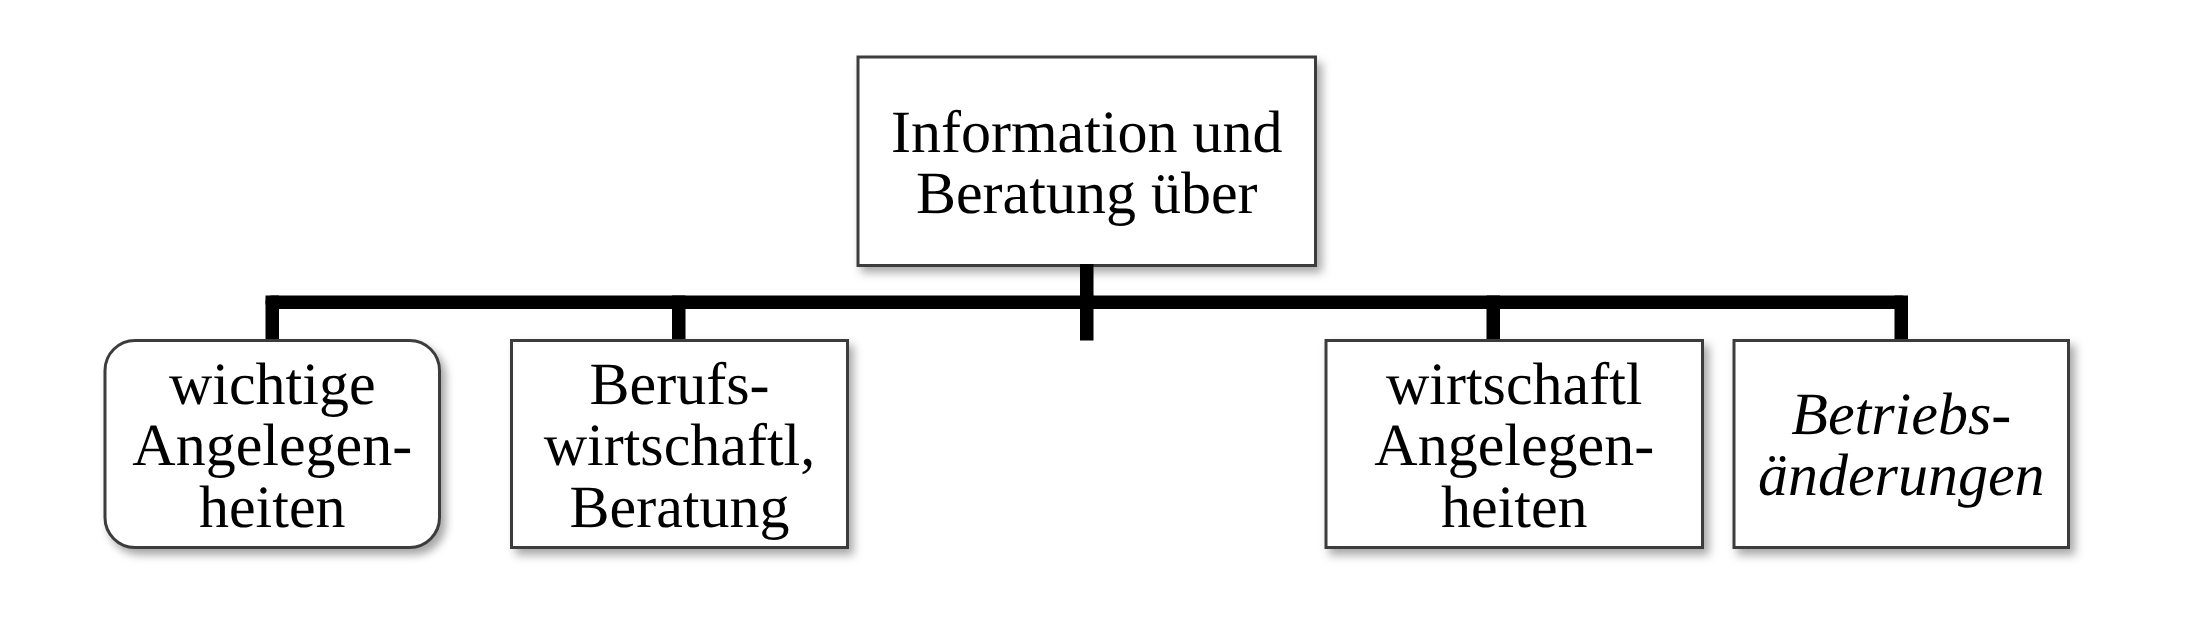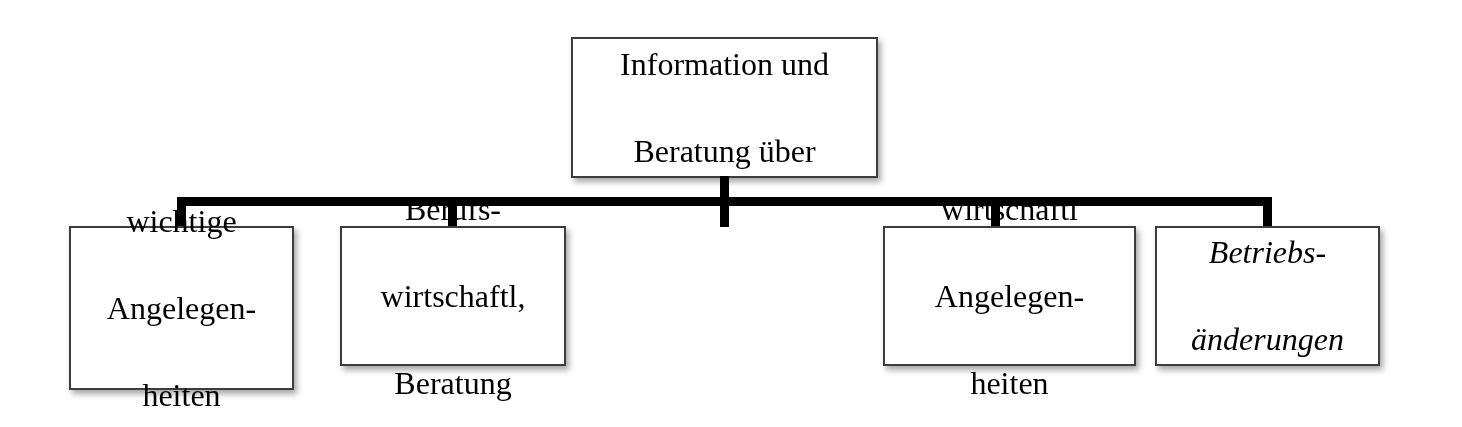--- a/index.html
+++ b/index.html
@@ -22,34 +22,33 @@
     position:absolute;
     background:var(--box-fill);
     border:2px solid var(--box-border);
     box-shadow:3px 4px 6px rgba(0,0,0,0.35);
     display:flex;
     flex-direction:column;
     align-items:center;
     justify-content:center;
     text-align:center;
     color:var(--text);
-    font-size:32px;
+    font-size:40px;
     line-height:41px;
     white-space:nowrap;
-    gap:46px;
   }
   .node span{display:block;}
   .connector{
     position:absolute;
     background:var(--connector);
   }
   
   .root-node{left:571px;top:37px;width:307px;height:141px;}
   
-  .child-0{left:69px;  top:226px;width:225px;height:164px;}
+  .child-0{left:69px;  top:226px;width:225px;height:140px;border-radius:21px;}
   .child-1{left:340px; top:226px;width:226px;height:140px;}
   .child-2{left:612px; top:226px;width:226px;height:140px;}
   .child-3{left:883px; top:226px;width:253px;height:140px;}
   .child-4{left:1155px;top:226px;width:225px;height:140px;font-style:italic;}
   
   .stem {left:720px;top:176px;width:9px;height:25px;}
   .hbar {left:177px;top:197px;width:1095px;height:9px;border-radius:4px;}
   .drop {top:197px;width:9px;height:30px;}
   .drop-0{left:177px;}
   .drop-1{left:448px;}

